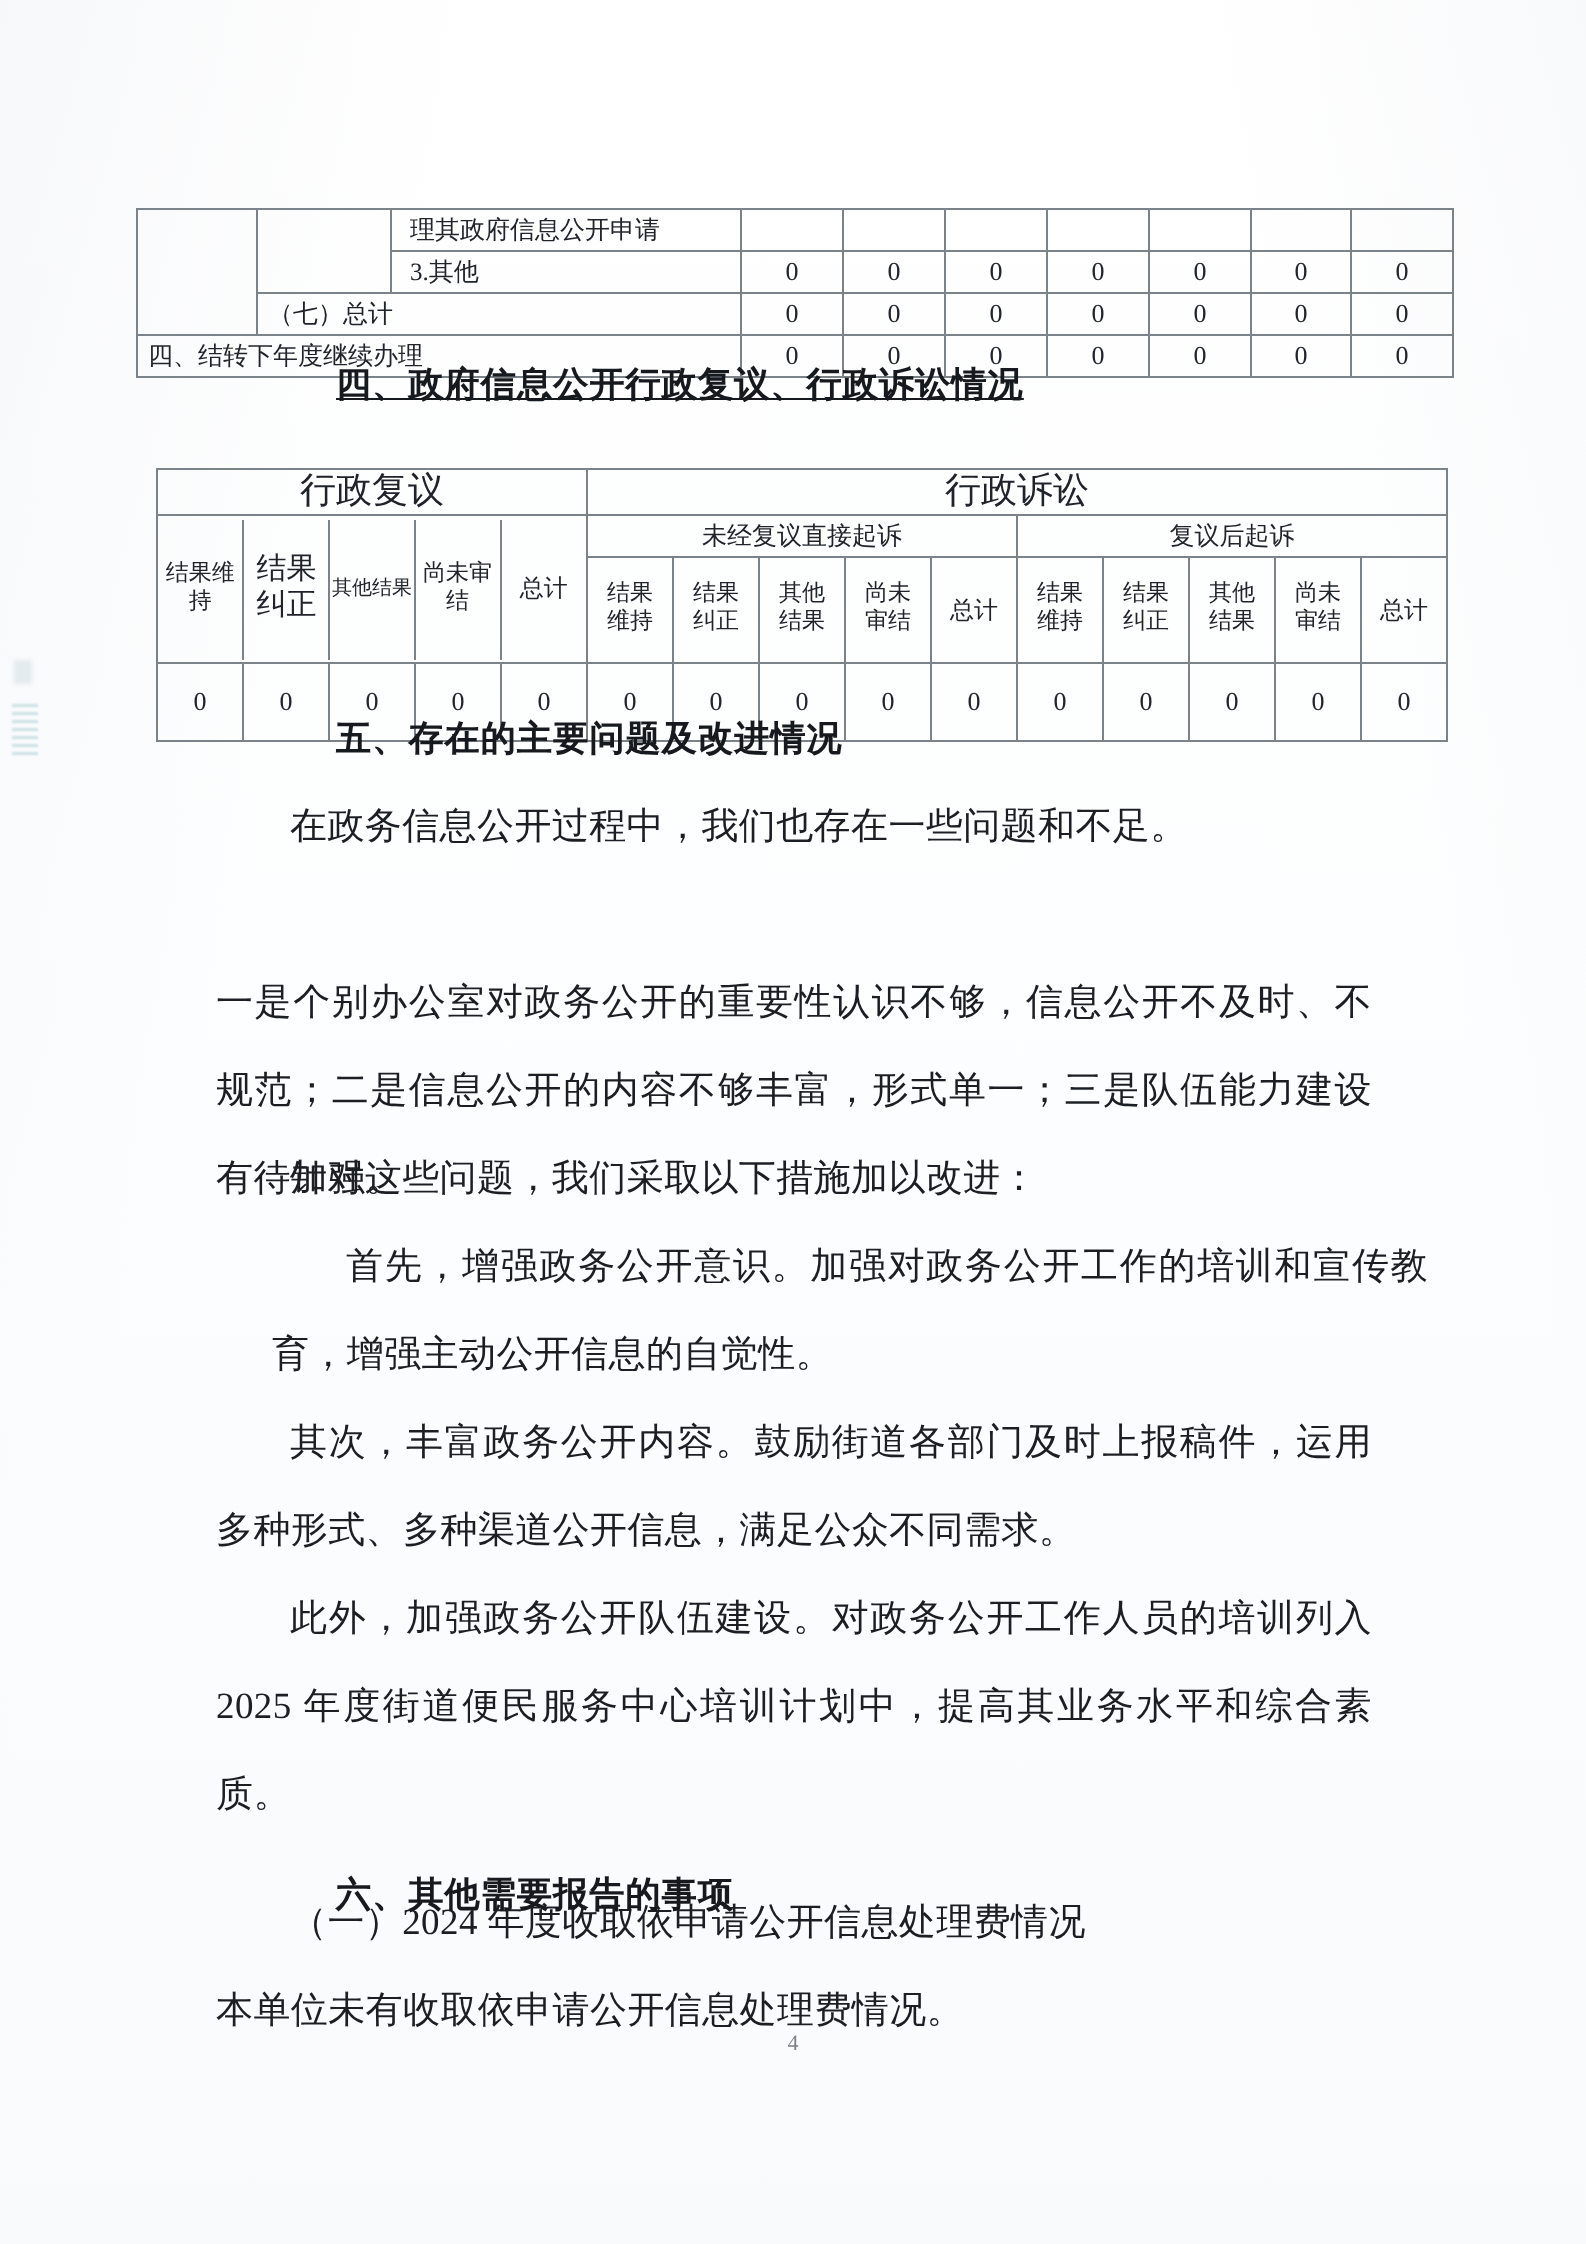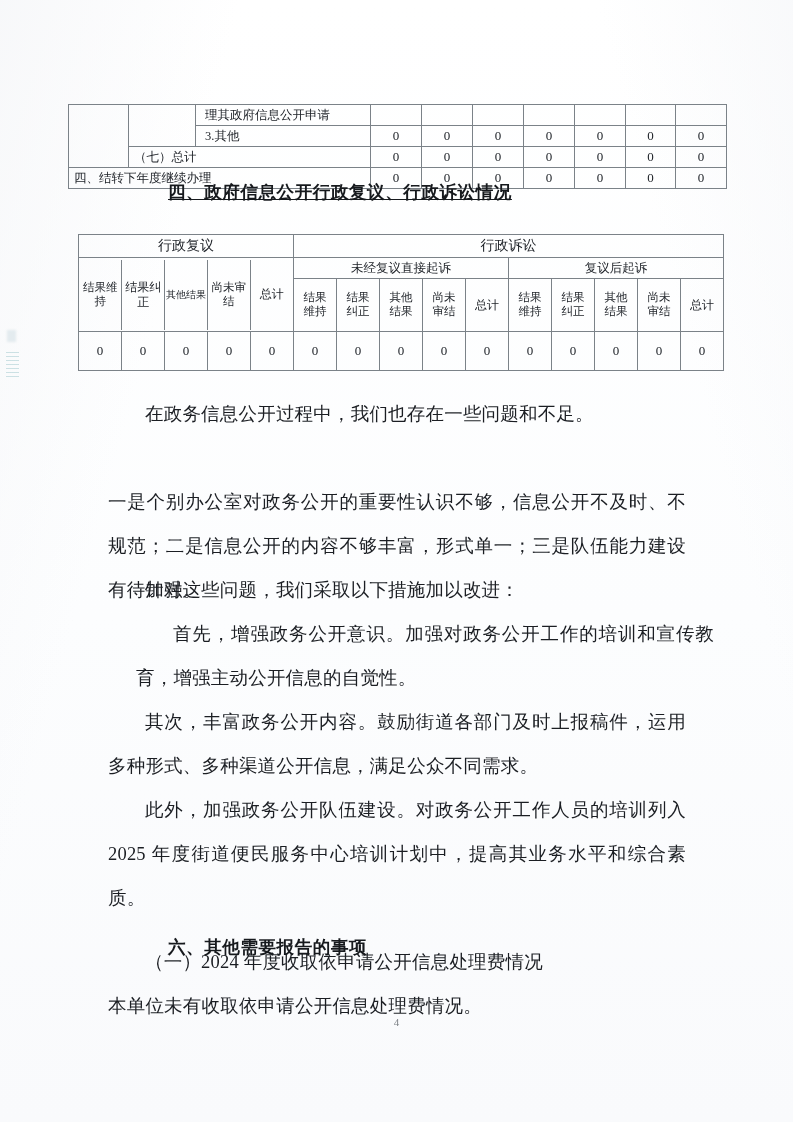--- a/index.html
+++ b/index.html
@@ -111,21 +111,21 @@
     left: 78px;
     top: 216px;
     width: 644px;
   }
   #table-review td {
     font-size: 11.5px;
     line-height: 1.18;
   }
   #table-review td.grp {
     height: 22px;
-    font-size: 14px;
+    font-size: 18px;
   }
   #table-review td.sub {
     height: 20px;
     font-size: 12.5px;
   }
   #table-review td.hdr {
     height: 52px;
     font-size: 11.5px;
   }
   #table-review td.hdr .two-line { display: block; }
@@ -263,21 +263,21 @@
         <td class="grp" colspan="10">行政诉讼</td>
       </tr>
       <tr>
         <td class="sub" colspan="5" rowspan="2" style="border-bottom:1px solid #7b8288;">
           <table style="width:100%;border-collapse:collapse;border:0;">
             <tbody>
                 <tr>
               <td style="border:0;border-right:1px solid #7b8288;width:20%;height:70px;font-size:11.5px;">
                 <span class="two-line">结果</span><span class="two-line">维持</span>
               </td>
-              <td style="border:0;border-right:1px solid #7b8288;width:20%;font-size:12px;">
+              <td style="border:0;border-right:1px solid #7b8288;width:20%;font-size:15px;">
                 <span class="two-line">结果</span><span class="two-line">纠正</span>
               </td>
               <td style="border:0;border-right:1px solid #7b8288;width:20%;font-size:10px;">
                 <span class="two-line">其他</span><span class="two-line">结果</span>
               </td>
               <td style="border:0;border-right:1px solid #7b8288;width:20%;font-size:11.5px;">
                 <span class="two-line">尚未</span><span class="two-line">审结</span>
               </td>
               <td style="border:0;width:20%;font-size:12px;">
                 <span>总计</span>
@@ -342,20 +342,21 @@
         <td class="val">0</td>
         <td class="val">0</td>
         <td class="val">0</td>
         <td class="val">0</td>
         <td class="val">0</td>
         <td class="val">0</td>
       </tr>
     </tbody>
   </table>
 
+  <div class="section-heading" id="heading-five">五、存在的主要问题及改进情况</div>
 
   <div class="para indent" id="p-problems-1">在政务信息公开过程中，我们也存在一些问题和不足。</div>
   <div class="para noindent" id="p-problems-2">一是个别办公室对政务公开的重要性认识不够，信息公开不及时、不规范；二是信息公开的内容不够丰富，形式单一；三是队伍能力建设有待加强。</div>
   <div class="para indent" id="p-measures-intro">针对这些问题，我们采取以下措施加以改进：</div>
   <div class="para indent" id="p-measure-1">首先，增强政务公开意识。加强对政务公开工作的培训和宣传教育，增强主动公开信息的自觉性。</div>
   <div class="para indent" id="p-measure-2">其次，丰富政务公开内容。鼓励街道各部门及时上报稿件，运用多种形式、多种渠道公开信息，满足公众不同需求。</div>
   <div class="para indent" id="p-measure-3">此外，加强政务公开队伍建设。对政务公开工作人员的培训列入 2025 年度街道便民服务中心培训计划中，提高其业务水平和综合素质。</div>
 
   <div class="section-heading" id="heading-six">六、其他需要报告的事项</div>
 

